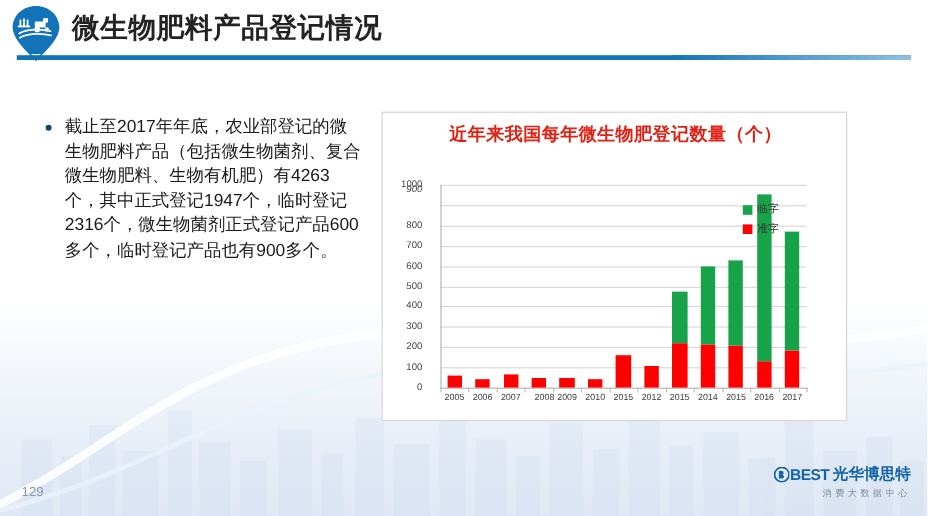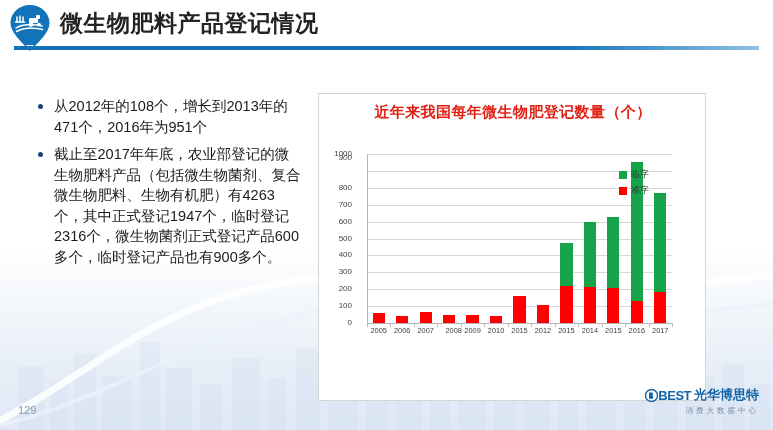--- a/index.html
+++ b/index.html
@@ -49,21 +49,21 @@
     position:absolute; left:4px; top:8px; width:5px; height:5px;
     border-radius:50%; background:#16447a;
   }
   .bullet .txt {
     font-size:14.5px; line-height:20.5px; color:#1b1b1b;
     text-align:justify; letter-spacing:0;
   }
 
   
   .chart-panel {
-    position:absolute; left:318px; top:93px; width:388px; height:308px;
+    position:absolute; left:318px; top:93px; width:388px; height:258px;
     background:#ffffff; border:1px solid #d4d4d4;
   }
   .chart-title {
     position:absolute; left:0; top:9px; width:388px; text-align:center;
     font-family:"Liberation Serif","DejaVu Serif",serif;
     font-size:15px; font-weight:bold; color:#e02216;
     letter-spacing:.4px; white-space:nowrap;
   }
 
   
@@ -177,24 +177,20 @@
       <path d="M18 41 L22 46 L26 41 Z" fill="#ffffff" opacity="0.9"></path>
     </svg>
     <div class="page-title">微生物肥料产品登记情况</div>
     <div class="hdr-rule"></div>
     <div class="hdr-rule-fade"></div>
   </div>
 
   <div class="bullets">
     <div class="bullet">
       <span class="dot"></span>
-      <span class="txt">从2012年的108个，增长到2013年的471个，2016年为951个</span>
-    </div>
-    <div class="bullet">
-      <span class="dot"></span>
       <span class="txt">截止至2017年年底，农业部登记的微生物肥料产品（包括微生物菌剂、复合微生物肥料、生物有机肥）有4263个，其中正式登记1947个，临时登记2316个，微生物菌剂正式登记产品600多个，临时登记产品也有900多个。</span>
     </div>
   </div>
 
   <div class="chart-panel">
     <div class="chart-title">近年来我国每年微生物肥登记数量（个）</div>
 
     <div id="ytick-holder">
         <div class="ytick" style="top: 56px;">1000</div>
         <div class="ytick" style="top: 60px; font-style: italic;">900</div>

